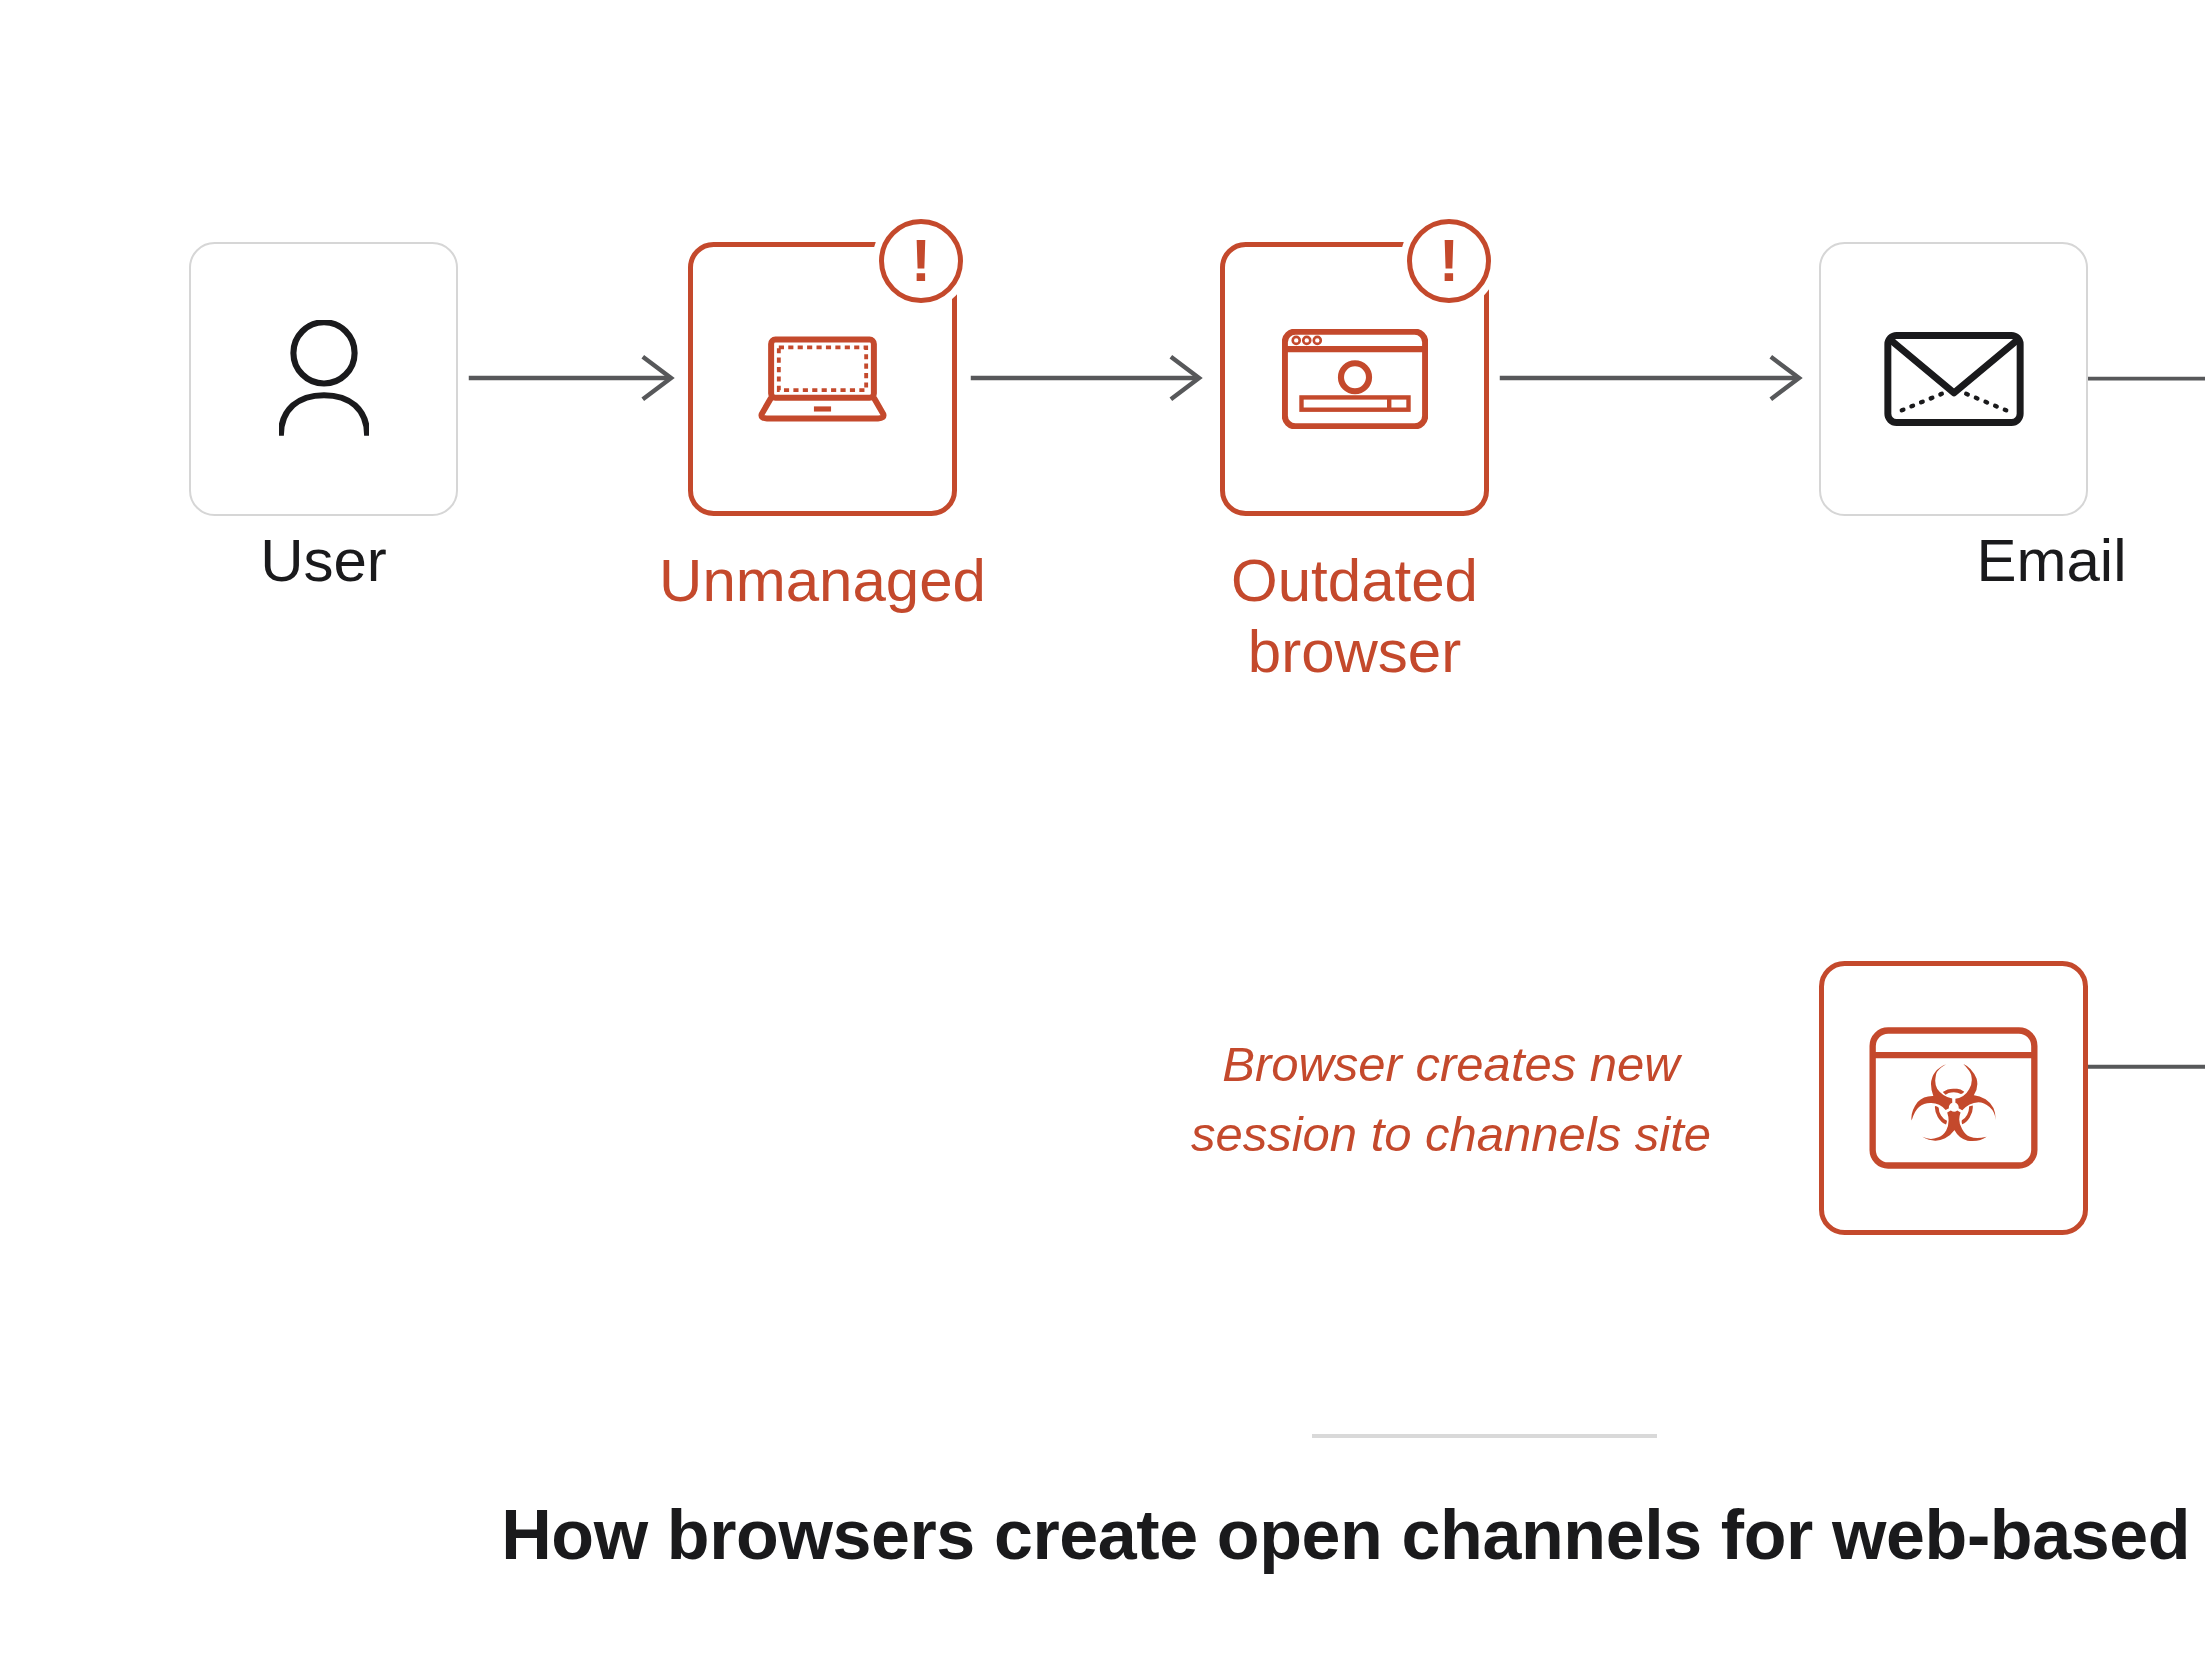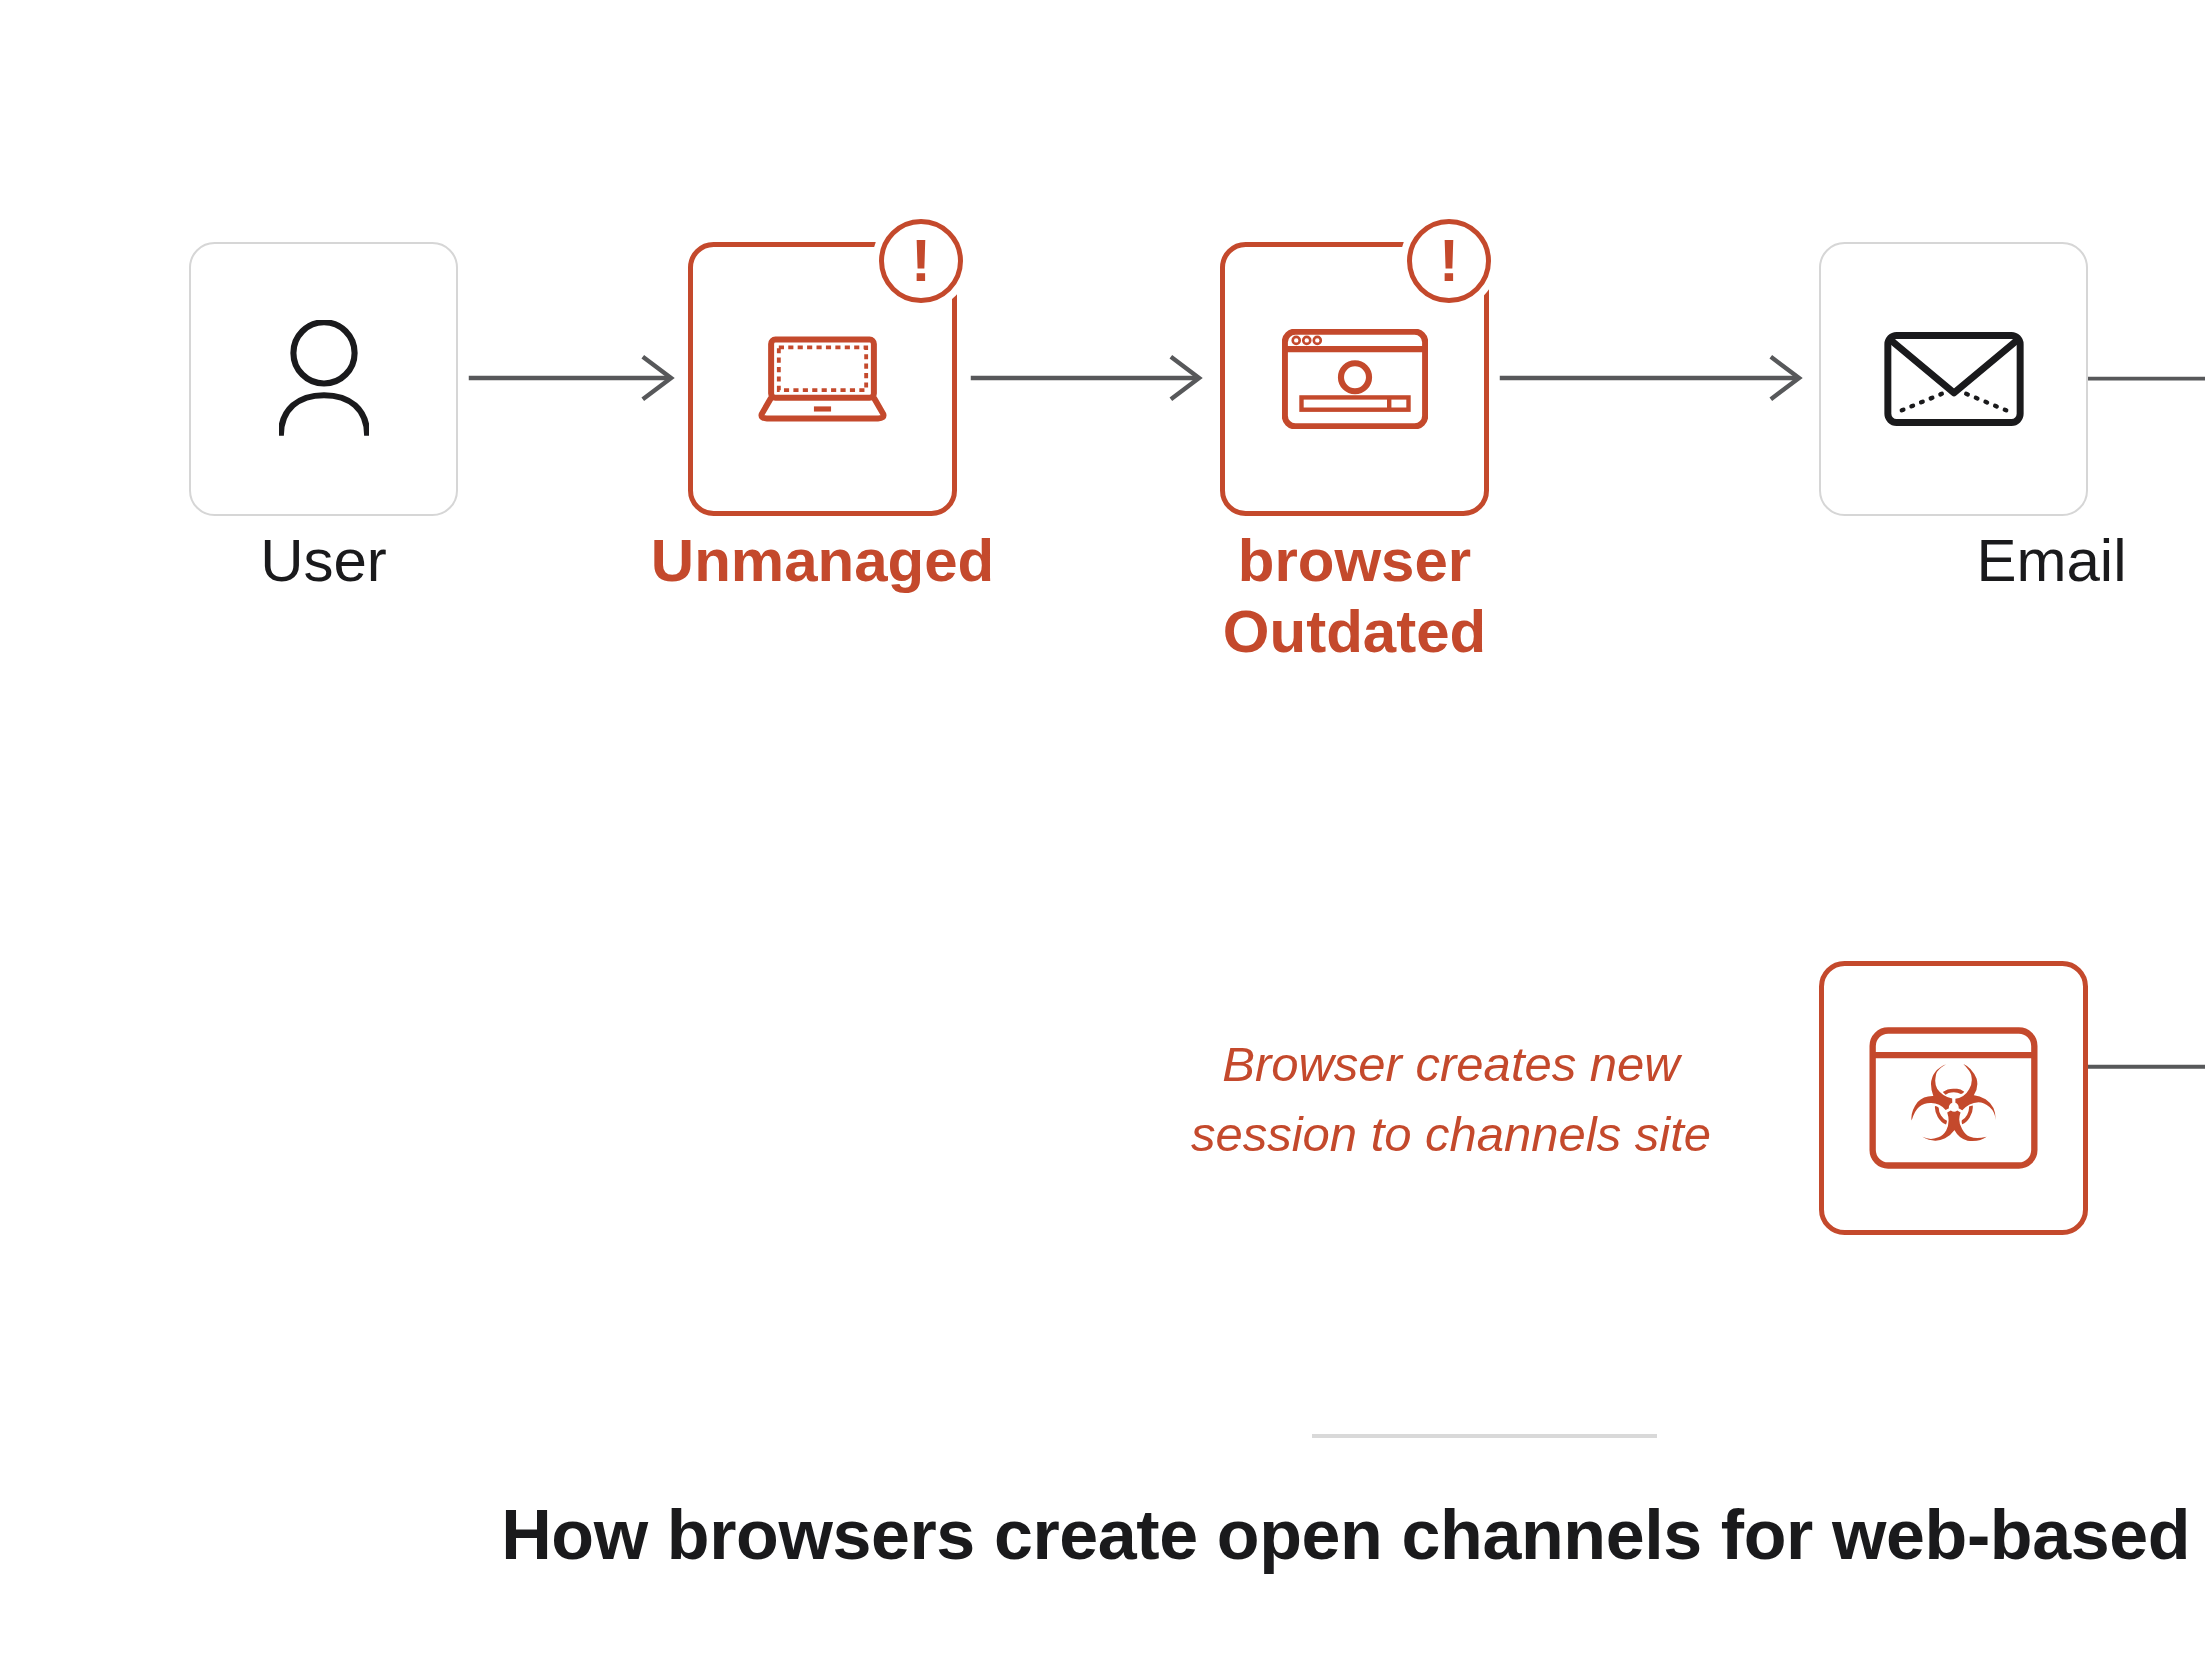--- a/index.html
+++ b/index.html
@@ -18,21 +18,21 @@
     box-sizing:border-box;z-index:1;
   }
   .node.gray{border:2.2px solid var(--boxBorder);}
   .node.accent{border:5.3px solid var(--accent);}
   .node.low{top:961px;}
   
   .label{
     position:absolute;top:525px;text-align:center;font-size:60px;
     line-height:71px;color:var(--ink);font-weight:400;
   }
-  .label.accent{color:var(--accent);font-weight:700;}
+  .label.accent{color:var(--accent);font-weight:400;margin-top:20px;}
   
   .badge{
     position:absolute;width:84px;height:84px;border-radius:50%;
     border:5.7px solid var(--accent);background:#fff;box-shadow:0 0 0 7px #fff;
     display:flex;align-items:center;justify-content:center;z-index:3;
     box-sizing:border-box;font-size:60px;font-weight:700;color:var(--accent);
     line-height:1;
   }
   
   svg.arrow,svg.connector{position:absolute;overflow:visible;}
@@ -113,22 +113,22 @@
       <circle class="s" cx="40" cy="13" r="4" stroke-width="3"></circle>
       <circle class="s" cx="83" cy="55" r="16" stroke-width="7"></circle>
       <rect class="s" x="22" y="78" width="122" height="14" stroke-width="5"></rect>
       <line class="s" x1="122" y1="78" x2="122" y2="92" stroke-width="5"></line>
     </svg>
   </div>
   <div class="badge" style="left:1407px;top:219px;">
     <span>!</span>
   </div>
   <div class="label accent" style="left:1178px;width:353px;">
+    <div>Outdated</div>
     <div>browser</div>
-    <div>Outdated</div>
   </div>
 
   <div class="node gray" style="left:1819px;">
     <svg class="icon-dark" width="140" height="94" viewBox="0 0 160 108">
       <rect class="s" x="4" y="4" width="152" height="100" rx="10" stroke-width="8"></rect>
       <path class="s" d="M7,9 L80,70 L153,9" stroke-width="8" stroke-linejoin="round"></path>
       <path class="s" d="M20,90 L66,71" stroke-width="5" stroke-dasharray="2 10" stroke-linecap="round"></path>
       <path class="s" d="M94,71 L140,90" stroke-width="5" stroke-dasharray="2 10" stroke-linecap="round"></path>
     </svg>
   </div>

